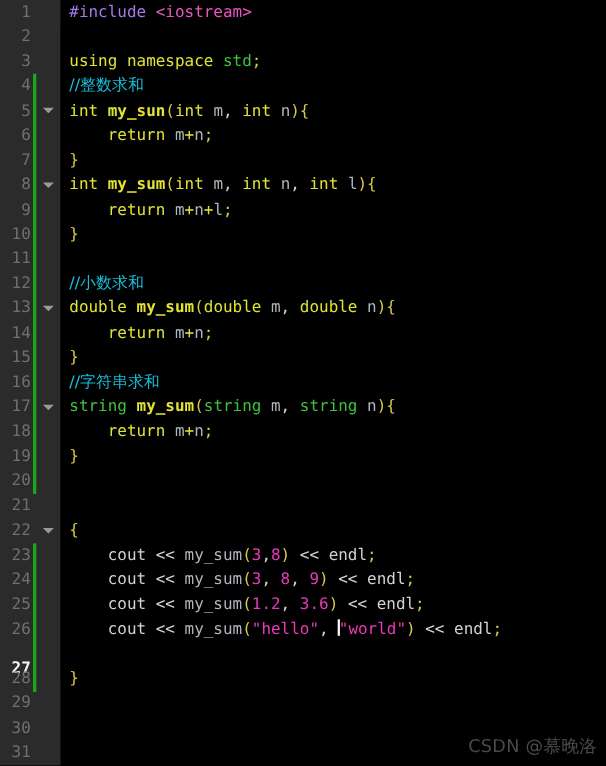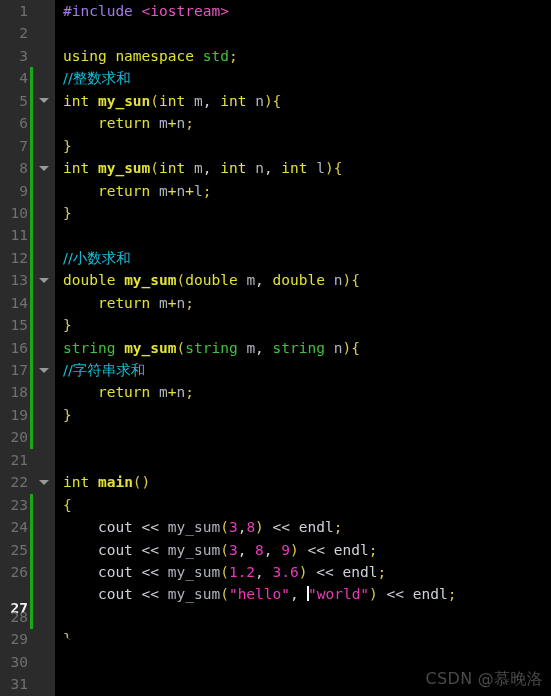--- a/index.html
+++ b/index.html
@@ -240,27 +240,26 @@
       <div class="crow"><span class="t-plain">    </span><span class="t-kw">return</span><span class="t-plain"> </span><span class="t-var">m</span><span class="t-kw">+</span><span class="t-var">n</span><span class="t-par">;</span></div>
       <div class="crow"><span class="t-par">}</span></div>
       <div class="crow"><span class="t-kw">int</span><span class="t-plain"> </span><span class="t-fn">my_sum</span><span class="t-par">(</span><span class="t-kw">int</span><span class="t-plain"> </span><span class="t-var">m</span><span class="t-punc">, </span><span class="t-kw">int</span><span class="t-plain"> </span><span class="t-var">n</span><span class="t-punc">, </span><span class="t-kw">int</span><span class="t-plain"> </span><span class="t-var">l</span><span class="t-par">){</span></div>
       <div class="crow"><span class="t-plain">    </span><span class="t-kw">return</span><span class="t-plain"> </span><span class="t-var">m</span><span class="t-kw">+</span><span class="t-var">n</span><span class="t-kw">+</span><span class="t-var">l</span><span class="t-par">;</span></div>
       <div class="crow"><span class="t-par">}</span></div>
       <div class="crow">&nbsp;</div>
       <div class="crow"><span class="t-cmt cjk">//小数求和</span></div>
       <div class="crow"><span class="t-kw">double</span><span class="t-plain"> </span><span class="t-fn">my_sum</span><span class="t-par">(</span><span class="t-kw">double</span><span class="t-plain"> </span><span class="t-var">m</span><span class="t-punc">, </span><span class="t-kw">double</span><span class="t-plain"> </span><span class="t-var">n</span><span class="t-par">){</span></div>
       <div class="crow"><span class="t-plain">    </span><span class="t-kw">return</span><span class="t-plain"> </span><span class="t-var">m</span><span class="t-kw">+</span><span class="t-var">n</span><span class="t-par">;</span></div>
       <div class="crow"><span class="t-par">}</span></div>
+      <div class="crow"><span class="t-cmt cjk">//字符串求和</span></div>
       <div class="crow"><span class="t-type">string</span><span class="t-plain"> </span><span class="t-fn">my_sum</span><span class="t-par">(</span><span class="t-type">string</span><span class="t-plain"> </span><span class="t-var">m</span><span class="t-punc">, </span><span class="t-type">string</span><span class="t-plain"> </span><span class="t-var">n</span><span class="t-par">){</span></div>
-      <div class="crow"><span class="t-cmt cjk">//字符串求和</span></div>
       <div class="crow"><span class="t-plain">    </span><span class="t-kw">return</span><span class="t-plain"> </span><span class="t-var">m</span><span class="t-kw">+</span><span class="t-var">n</span><span class="t-par">;</span></div>
       <div class="crow"><span class="t-par">}</span></div>
       <div class="crow">&nbsp;</div>
       <div class="crow">&nbsp;</div>
-      <div class="crow"><span class="t-kw">int</span><span class="t-plain"> </span><span class="t-fn">main</span><span class="t-par">()</span></div>
       <div class="crow"><span class="t-par">{</span></div>
       <div class="crow"><span class="t-plain">    </span><span class="t-plain">cout</span><span class="t-plain"> </span><span class="t-plain">&lt;&lt;</span><span class="t-plain"> </span><span class="t-var">my_sum</span><span class="t-par">(</span><span class="t-num">3</span><span class="t-punc">,</span><span class="t-num">8</span><span class="t-par">)</span><span class="t-plain"> </span><span class="t-plain">&lt;&lt;</span><span class="t-plain"> </span><span class="t-plain">endl</span><span class="t-par">;</span></div>
       <div class="crow"><span class="t-plain">    </span><span class="t-plain">cout</span><span class="t-plain"> </span><span class="t-plain">&lt;&lt;</span><span class="t-plain"> </span><span class="t-var">my_sum</span><span class="t-par">(</span><span class="t-num">3</span><span class="t-punc">, </span><span class="t-num">8</span><span class="t-punc">, </span><span class="t-num">9</span><span class="t-par">)</span><span class="t-plain"> </span><span class="t-plain">&lt;&lt;</span><span class="t-plain"> </span><span class="t-plain">endl</span><span class="t-par">;</span></div>
       <div class="crow"><span class="t-plain">    </span><span class="t-plain">cout</span><span class="t-plain"> </span><span class="t-plain">&lt;&lt;</span><span class="t-plain"> </span><span class="t-var">my_sum</span><span class="t-par">(</span><span class="t-num">1.2</span><span class="t-punc">, </span><span class="t-num">3.6</span><span class="t-par">)</span><span class="t-plain"> </span><span class="t-plain">&lt;&lt;</span><span class="t-plain"> </span><span class="t-plain">endl</span><span class="t-par">;</span></div>
       <div class="crow"><span class="t-plain">    </span><span class="t-plain">cout</span><span class="t-plain"> </span><span class="t-plain">&lt;&lt;</span><span class="t-plain"> </span><span class="t-var">my_sum</span><span class="t-par">(</span><span class="t-str">"hello"</span><span class="t-punc">, </span><span class="caret"></span><span class="t-str">"world"</span><span class="t-par">)</span><span class="t-plain"> </span><span class="t-plain">&lt;&lt;</span><span class="t-plain"> </span><span class="t-plain">endl</span><span class="t-par">;</span></div>
       <div class="crow">&nbsp;</div>
       <div class="crow"><span class="t-par">}</span></div>
       <div class="crow">&nbsp;</div>
     </div>
 

